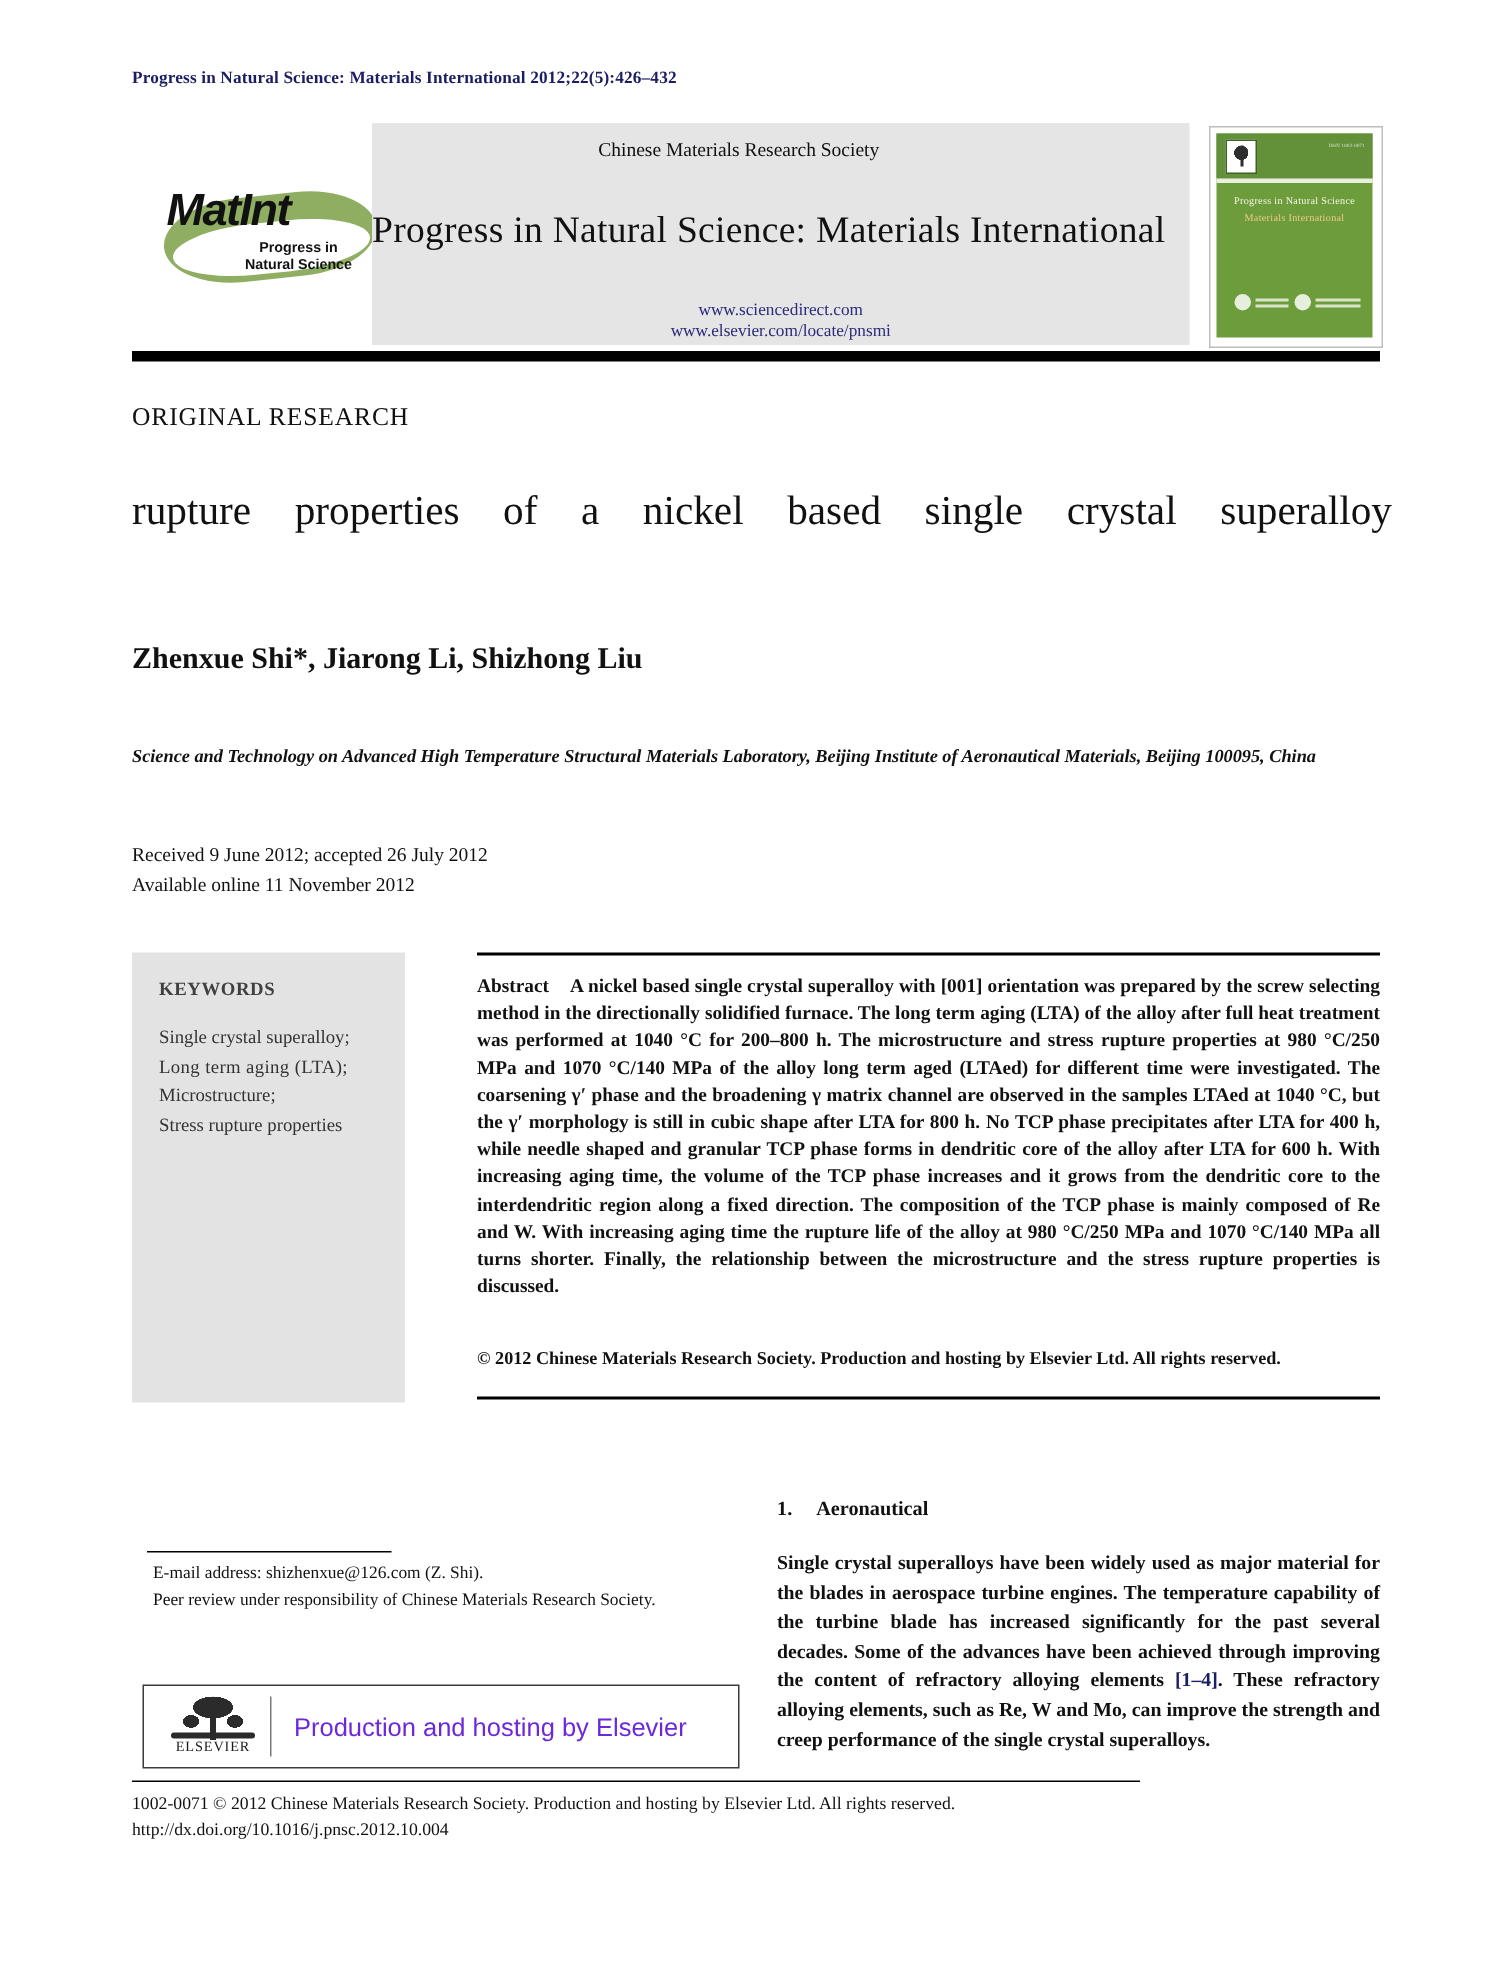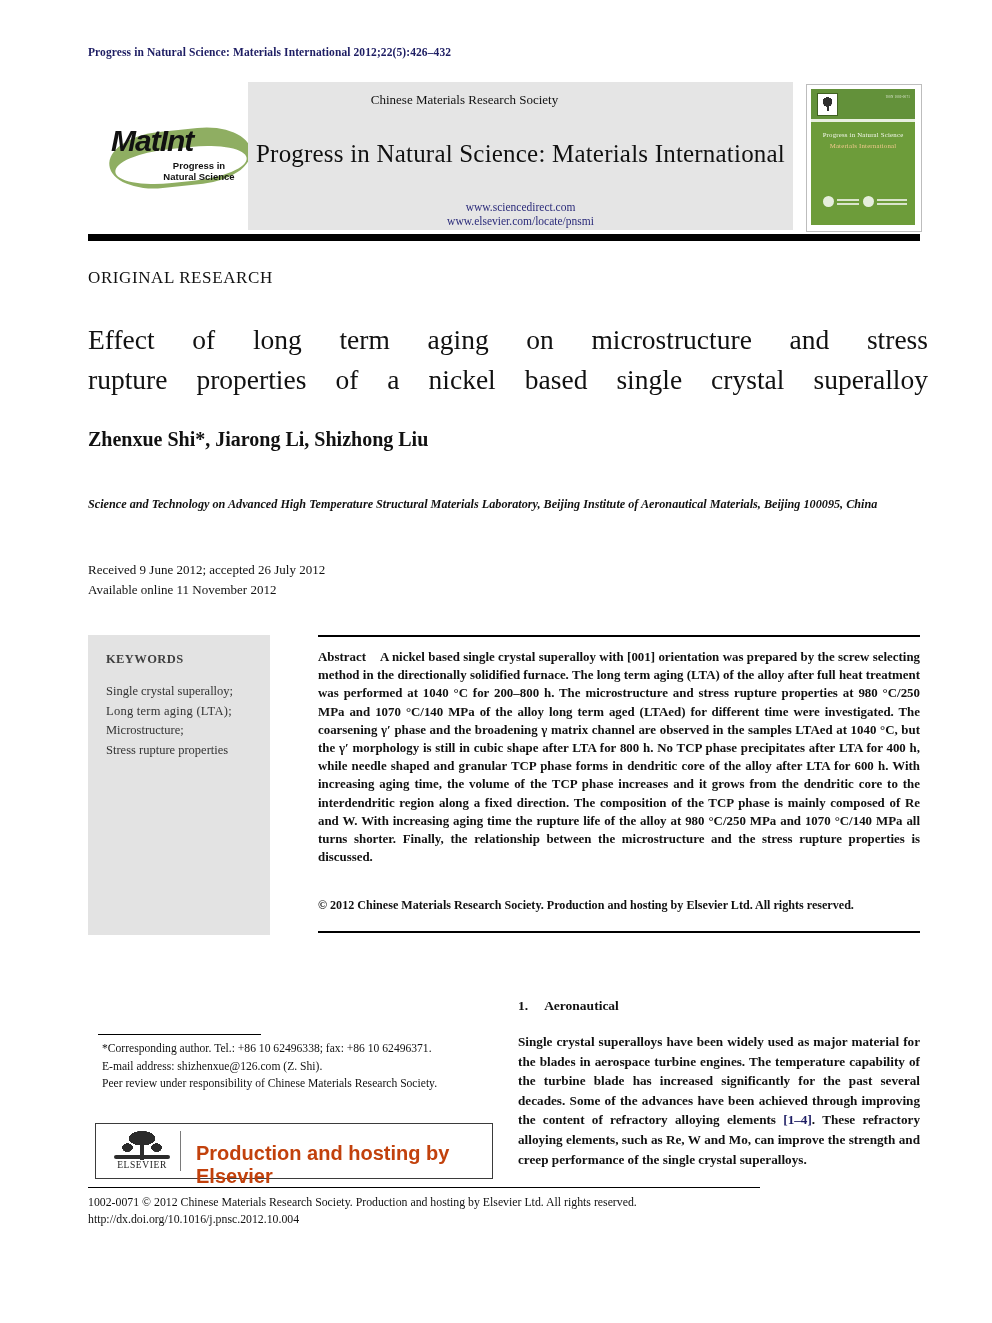--- a/index.html
+++ b/index.html
@@ -106,27 +106,27 @@
     background: #e5e5e5;
   }
   .society-line {
     position: absolute;
     left: 0;
     top: 10px;
     width: 433px;
     text-align: center;
     font-size: 13px;
     color: #111;
+    padding-left: 28px;
   }
   .journal-title {
     position: absolute;
     left: 0;
     top: 58px;
     width: 545px;
-    text-align: center;
     font-size: 25px;
     color: #111;
     letter-spacing: 0.2px;
   }
   .url-block {
     position: absolute;
     left: 0;
     top: 118px;
     width: 545px;
     text-align: center;
@@ -446,23 +446,23 @@
     top: 7px;
     width: 1px;
     height: 40px;
     background: #7a7a7a;
   }
   .prod-text {
     position: absolute;
     left: 100px;
     top: 18px;
     font-family: "Liberation Sans", sans-serif;
-    font-size: 20px;
-    font-weight: bold;
-    color: #c2410c;
+    font-size: 17px;
+    font-weight: normal;
+    color: #6d28d9;
   }
 
   
   .sec-head {
     position: absolute;
     left: 518px;
     top: 998px;
     font-size: 13.5px;
     font-weight: bold;
     color: #111;
@@ -547,21 +547,20 @@
         </div>
       </div>
     </div>
   </div>
 
   <div class="rule-thick" style="top:234px"></div>
 
   <div class="article-type">ORIGINAL RESEARCH</div>
 
   <div class="title">
-    <span>Effect of long term aging on microstructure and stress</span>
     <span class="line2">rupture properties of a nickel based single crystal superalloy</span>
   </div>
 
   <div class="authors">Zhenxue Shi*, Jiarong Li, Shizhong Liu</div>
 
   <div class="affiliation">Science and Technology on Advanced High Temperature Structural Materials Laboratory, Beijing Institute of Aeronautical Materials, Beijing 100095, China</div>
 
   <div class="dates">
     <div>Received 9 June 2012; accepted 26 July 2012</div>
     <div>Available online 11 November 2012</div>
@@ -579,21 +578,20 @@
 
   <div class="abs-rule-top"></div>
   <div class="abstract">
     <span class="lbl">Abstract</span><span>A nickel based single crystal superalloy with [001] orientation was prepared by the screw selecting method in the directionally solidified furnace. The long term aging (LTA) of the alloy after full heat treatment was performed at 1040 °C for 200–800 h. The microstructure and stress rupture properties at 980 °C/250 MPa and 1070 °C/140 MPa of the alloy long term aged (LTAed) for different time were investigated. The coarsening γ′ phase and the broadening γ matrix channel are observed in the samples LTAed at 1040 °C, but the γ′ morphology is still in cubic shape after LTA for 800 h. No TCP phase precipitates after LTA for 400 h, while needle shaped and granular TCP phase forms in dendritic core of the alloy after LTA for 600 h. With increasing aging time, the volume of the TCP phase increases and it grows from the dendritic core to the interdendritic region along a fixed direction. The composition of the TCP phase is mainly composed of Re and W. With increasing aging time the rupture life of the alloy at 980 °C/250 MPa and 1070 °C/140 MPa all turns shorter. Finally, the relationship between the microstructure and the stress rupture properties is discussed.</span>
   </div>
   <div class="copyright-line">© 2012 Chinese Materials Research Society. Production and hosting by Elsevier Ltd. All rights reserved.</div>
   <div class="abs-rule-bottom"></div>
 
   <div class="footnote-rule"></div>
   <div class="footnotes">
-    <p class="fn-indent">*Corresponding author. Tel.: +86 10 62496338; fax: +86 10 62496371.</p>
     <p class="fn-indent">E-mail address: shizhenxue@126.com (Z. Shi).</p>
     <p class="fn-just">Peer review under responsibility of Chinese Materials Research Society.</p>
   </div>
 
   <div class="prod-box">
     <div class="els-logo">
       <div class="els-tree"></div>
       <div class="els-ground"></div>
       <div class="els-name">ELSEVIER</div>
     </div>

